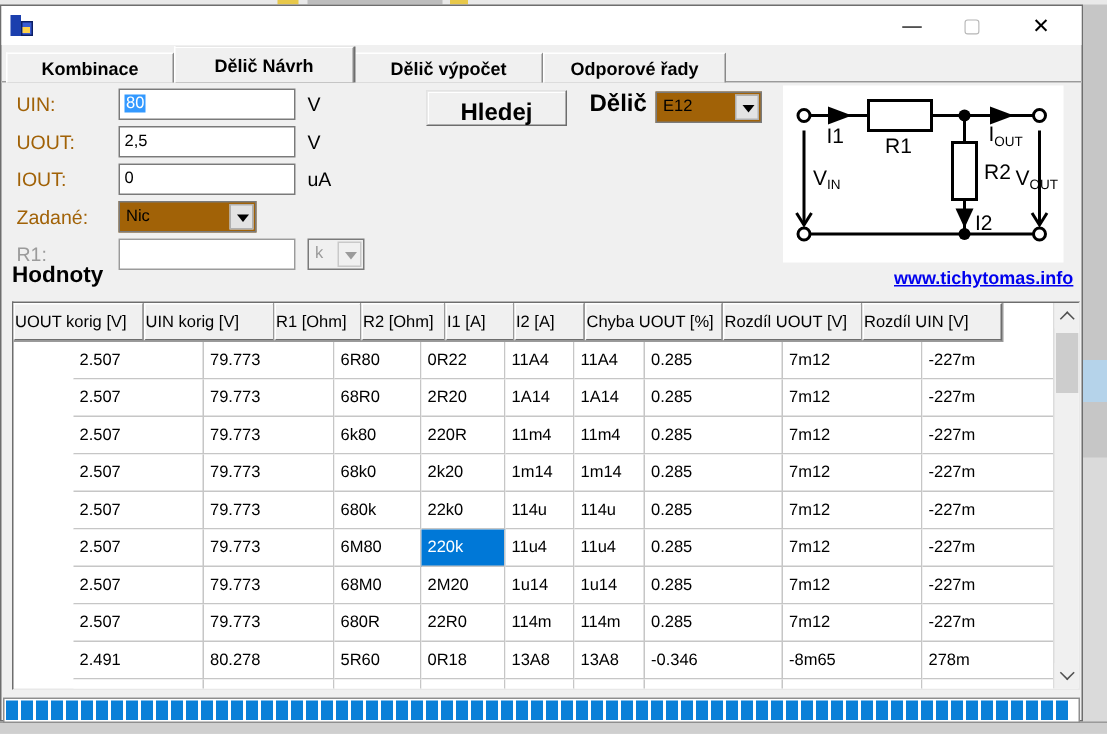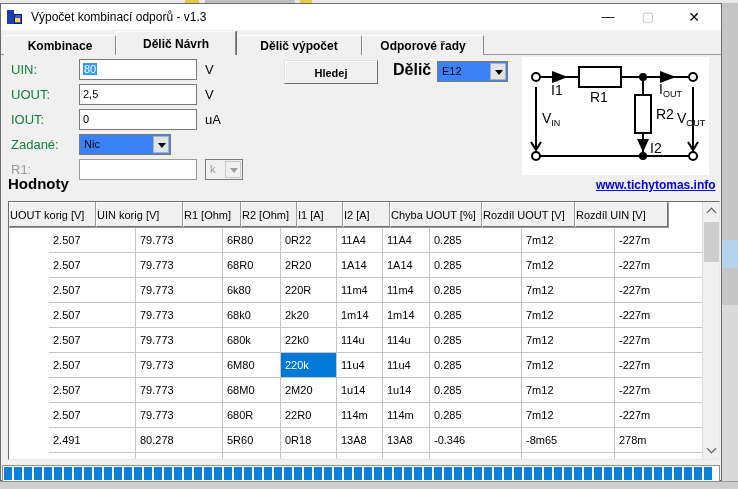--- a/index.html
+++ b/index.html
@@ -37,40 +37,40 @@
     font-size:12px; font-weight:bold; text-align:center; padding-top:3px; color:#000; }
   .tab.active { height:24px; padding-top:5px; z-index:3;
     border-top:1px solid #fff; box-shadow:1px 0 0 #6e6e6e; }
   #tab-0 { left:1px;  width:112px; }
   #tab-1 { left:113px; width:120px; }
   #tab-2 { left:233px; width:126px; }
   #tab-3 { left:359px; width:122px; }
   #tabline { left:0; top:50px; width:720px; height:1px; background:#ffffff; border-top:1px solid #9a9a9a; }
 
   
-  .flabel { font-size:13px; color:#15803d; }
+  .flabel { font-size:13px; color:#a16207; }
   .flabel.disabled { color:#9b9b9b; }
   .textbox { background:#fff; border:1px solid #7a7a7a; height:21px; font-size:11px;
     padding:3px 2px 0 3px; color:#000; }
   .textbox .selhl { background:#3399ff; color:#fff; padding:0 1px; }
   .unit { font-size:13px; color:#000; }
-  .combo { background:#3b82f6; border:1px solid #7a7a7a; height:21px; font-size:11px; color:#000; }
+  .combo { background:#a16207; border:1px solid #7a7a7a; height:21px; font-size:11px; color:#000; }
   .combo .val { position:absolute; left:4px; top:3px; }
   .combo .dbtn { position:absolute; right:1px; top:1px; bottom:1px; width:16px; background:#e3e3e3;
     border:1px solid #b0b0b0; }
   .combo .dbtn:after { content:""; position:absolute; left:4px; top:6px;
     border:4px solid transparent; border-top:5px solid #000; }
   .combo.disabled { background:#f0f0f0; }
   .combo.disabled .val { color:#9b9b9b; }
   .combo.disabled .dbtn { background:#f0f0f0; border-color:#c9c9c9; }
   .combo.disabled .dbtn:after { border-top-color:#9b9b9b; }
 
   #search-btn { left:283px; top:56px; width:94px; height:24px; background:#f0f0f0;
     border:1px solid; border-color:#e3e3e3 #6d6d6d #6d6d6d #e3e3e3; box-shadow:inset 1px 1px 0 #fff;
-    font-size:11px; font-weight:bold; text-align:center; padding-top:6px; }
+    font-size:16px; font-weight:bold; text-align:center; padding-top:6px; }
   #rada-label { left:392px; top:57px; font-size:16px; font-weight:bold; }
   #rada-combo { left:436px; top:57px; width:71px; }
 
   
   #diagram { left:521px; top:53px; width:187px; height:118px; background:#ffffff; }
 
   
   #site-link { top:174px; left:595px; width:116px; font-size:12px; font-weight:bold;
     color:#0000ee; text-decoration:underline; text-align:right; }
   #section-title { left:7px; top:171px; font-size:15px; font-weight:bold; color:#000; }
@@ -118,21 +118,20 @@
 <div class="abs" id="desktop-bottom"></div>
 
 <div class="abs" id="win">
 
   <div class="abs" id="titlebar">
     <div class="abs" id="app-icon">
       <span class="b1"></span>
       <span class="b2"></span>
       <span class="b3"></span>
     </div>
-    <div class="abs" id="title-text">Výpočet kombinací odporů - v1.3</div>
     <div class="abs ctl" id="btn-min">—</div>
     <div class="abs ctl" id="btn-max">▢</div>
     <div class="abs ctl" id="btn-close">✕</div>
   </div>
 
   <div class="abs" id="tabline"></div>
   <div class="abs" id="tabstrip">
     <div class="tab" id="tab-0">Kombinace</div>
     <div class="tab active" id="tab-1">Dělič Návrh</div>
     <div class="tab" id="tab-2">Dělič výpočet</div>

